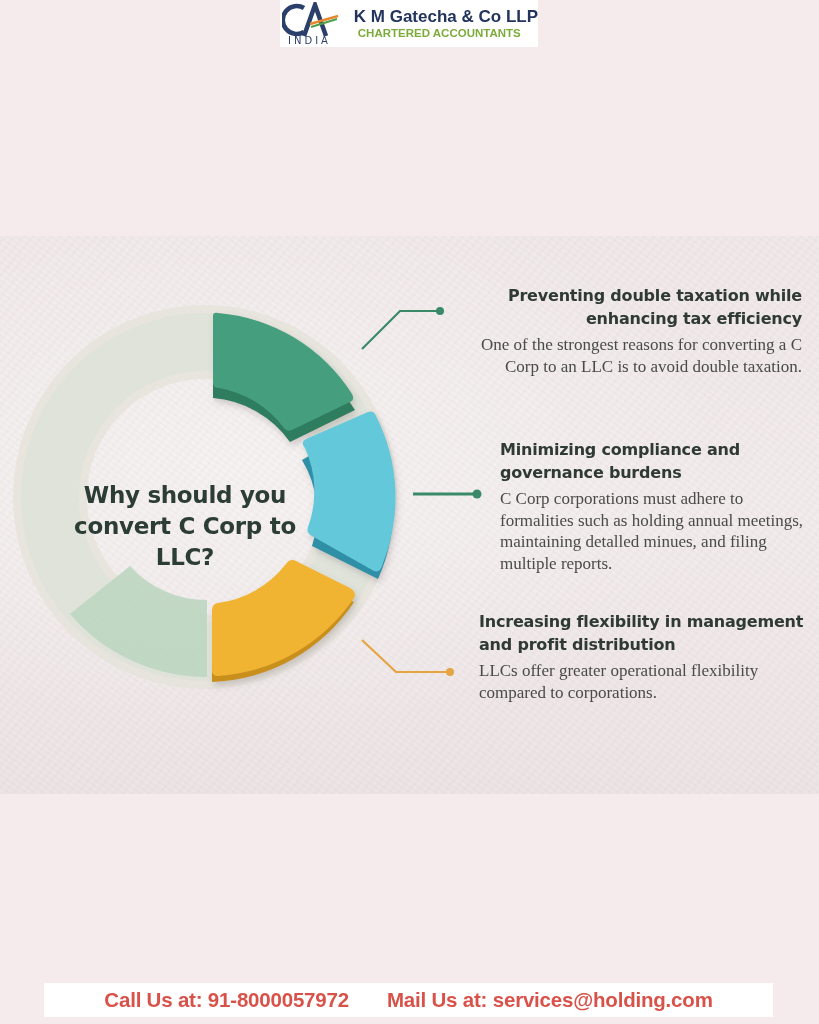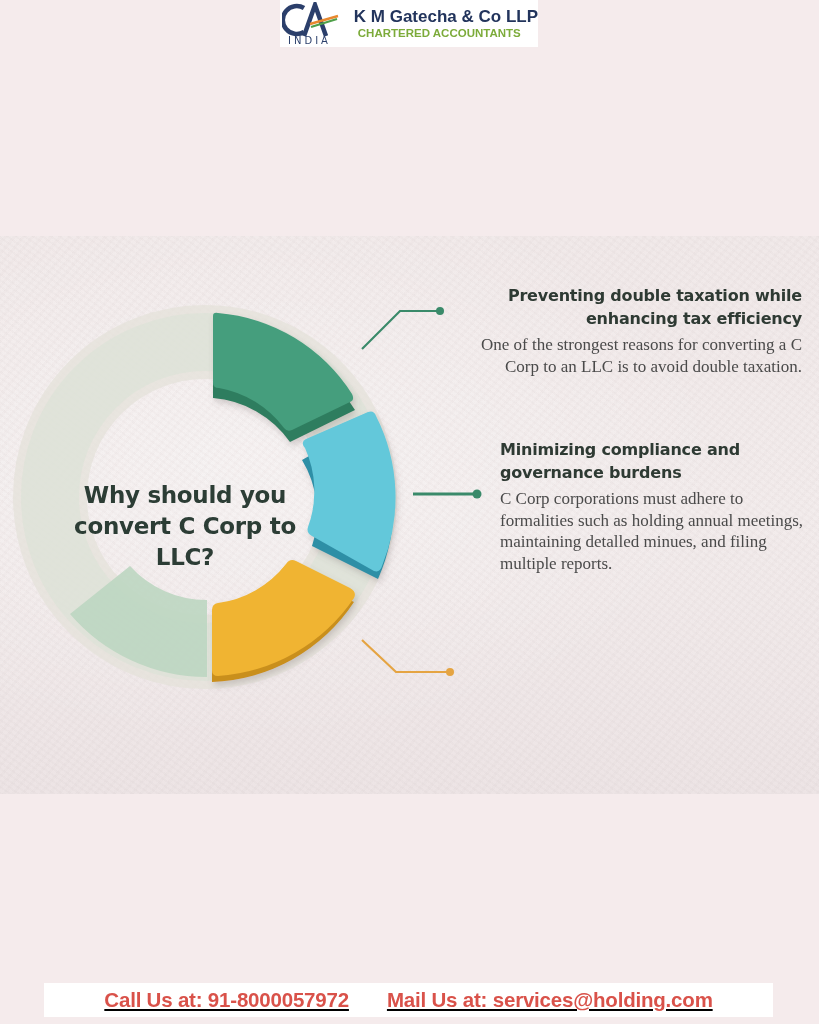--- a/index.html
+++ b/index.html
@@ -57,21 +57,21 @@
   .item-body {
     font-family: Liberation Serif, serif; font-size: 17px; line-height: 21.5px;
     color: #4a4a4a; margin-top: 4px;
   }
   .item-1 { left: 472px; top: 48px; width: 330px; text-align: right; }
   .item-2 { left: 500px; top: 202px; width: 310px; }
   .item-3 { left: 479px; top: 374px; width: 335px; }
 
   .footer {
     position: absolute; left: 44px; top: 983px; width: 729px; height: 34px;
-    background: #ffffff; display: flex; align-items: center; justify-content: center; gap: 38px; text-decoration: underline;
+    background: #ffffff; display: flex; align-items: center; justify-content: center; gap: 38px;
   }
   .footer span {
     font-family: "Liberation Sans", sans-serif; font-weight: bold; font-size: 20.5px;
     color: #d9524a; white-space: nowrap; letter-spacing: -0.2px;
   }
 </style>
 </head>
 <body>
 
 <div class="logo">
@@ -139,18 +139,22 @@
   <div class="center-title">Why should you convert C Corp to LLC?</div>
 
   <div class="item item-1">
     <div class="item-title">Preventing double taxation while enhancing tax efficiency</div>
     <div class="item-body">One of the strongest reasons for converting a C Corp to an LLC is to avoid double taxation.</div>
   </div>
   <div class="item item-2">
     <div class="item-title">Minimizing compliance and governance burdens</div>
     <div class="item-body">C Corp corporations must adhere to formalities such as holding annual meetings, maintaining detalled minues, and filing multiple reports.</div>
   </div>
+  <div class="item item-3">
+    <div class="item-title">Increasing flexibility in management and profit distribution</div>
+    <div class="item-body">LLCs offer greater operational flexibility compared to corporations.</div>
+  </div>
 </div>
 
 <div class="footer">
   <span>Call Us at: 91-8000057972</span>
   <span>Mail Us at: services@holding.com</span>
 </div>
 
 </body></html>

